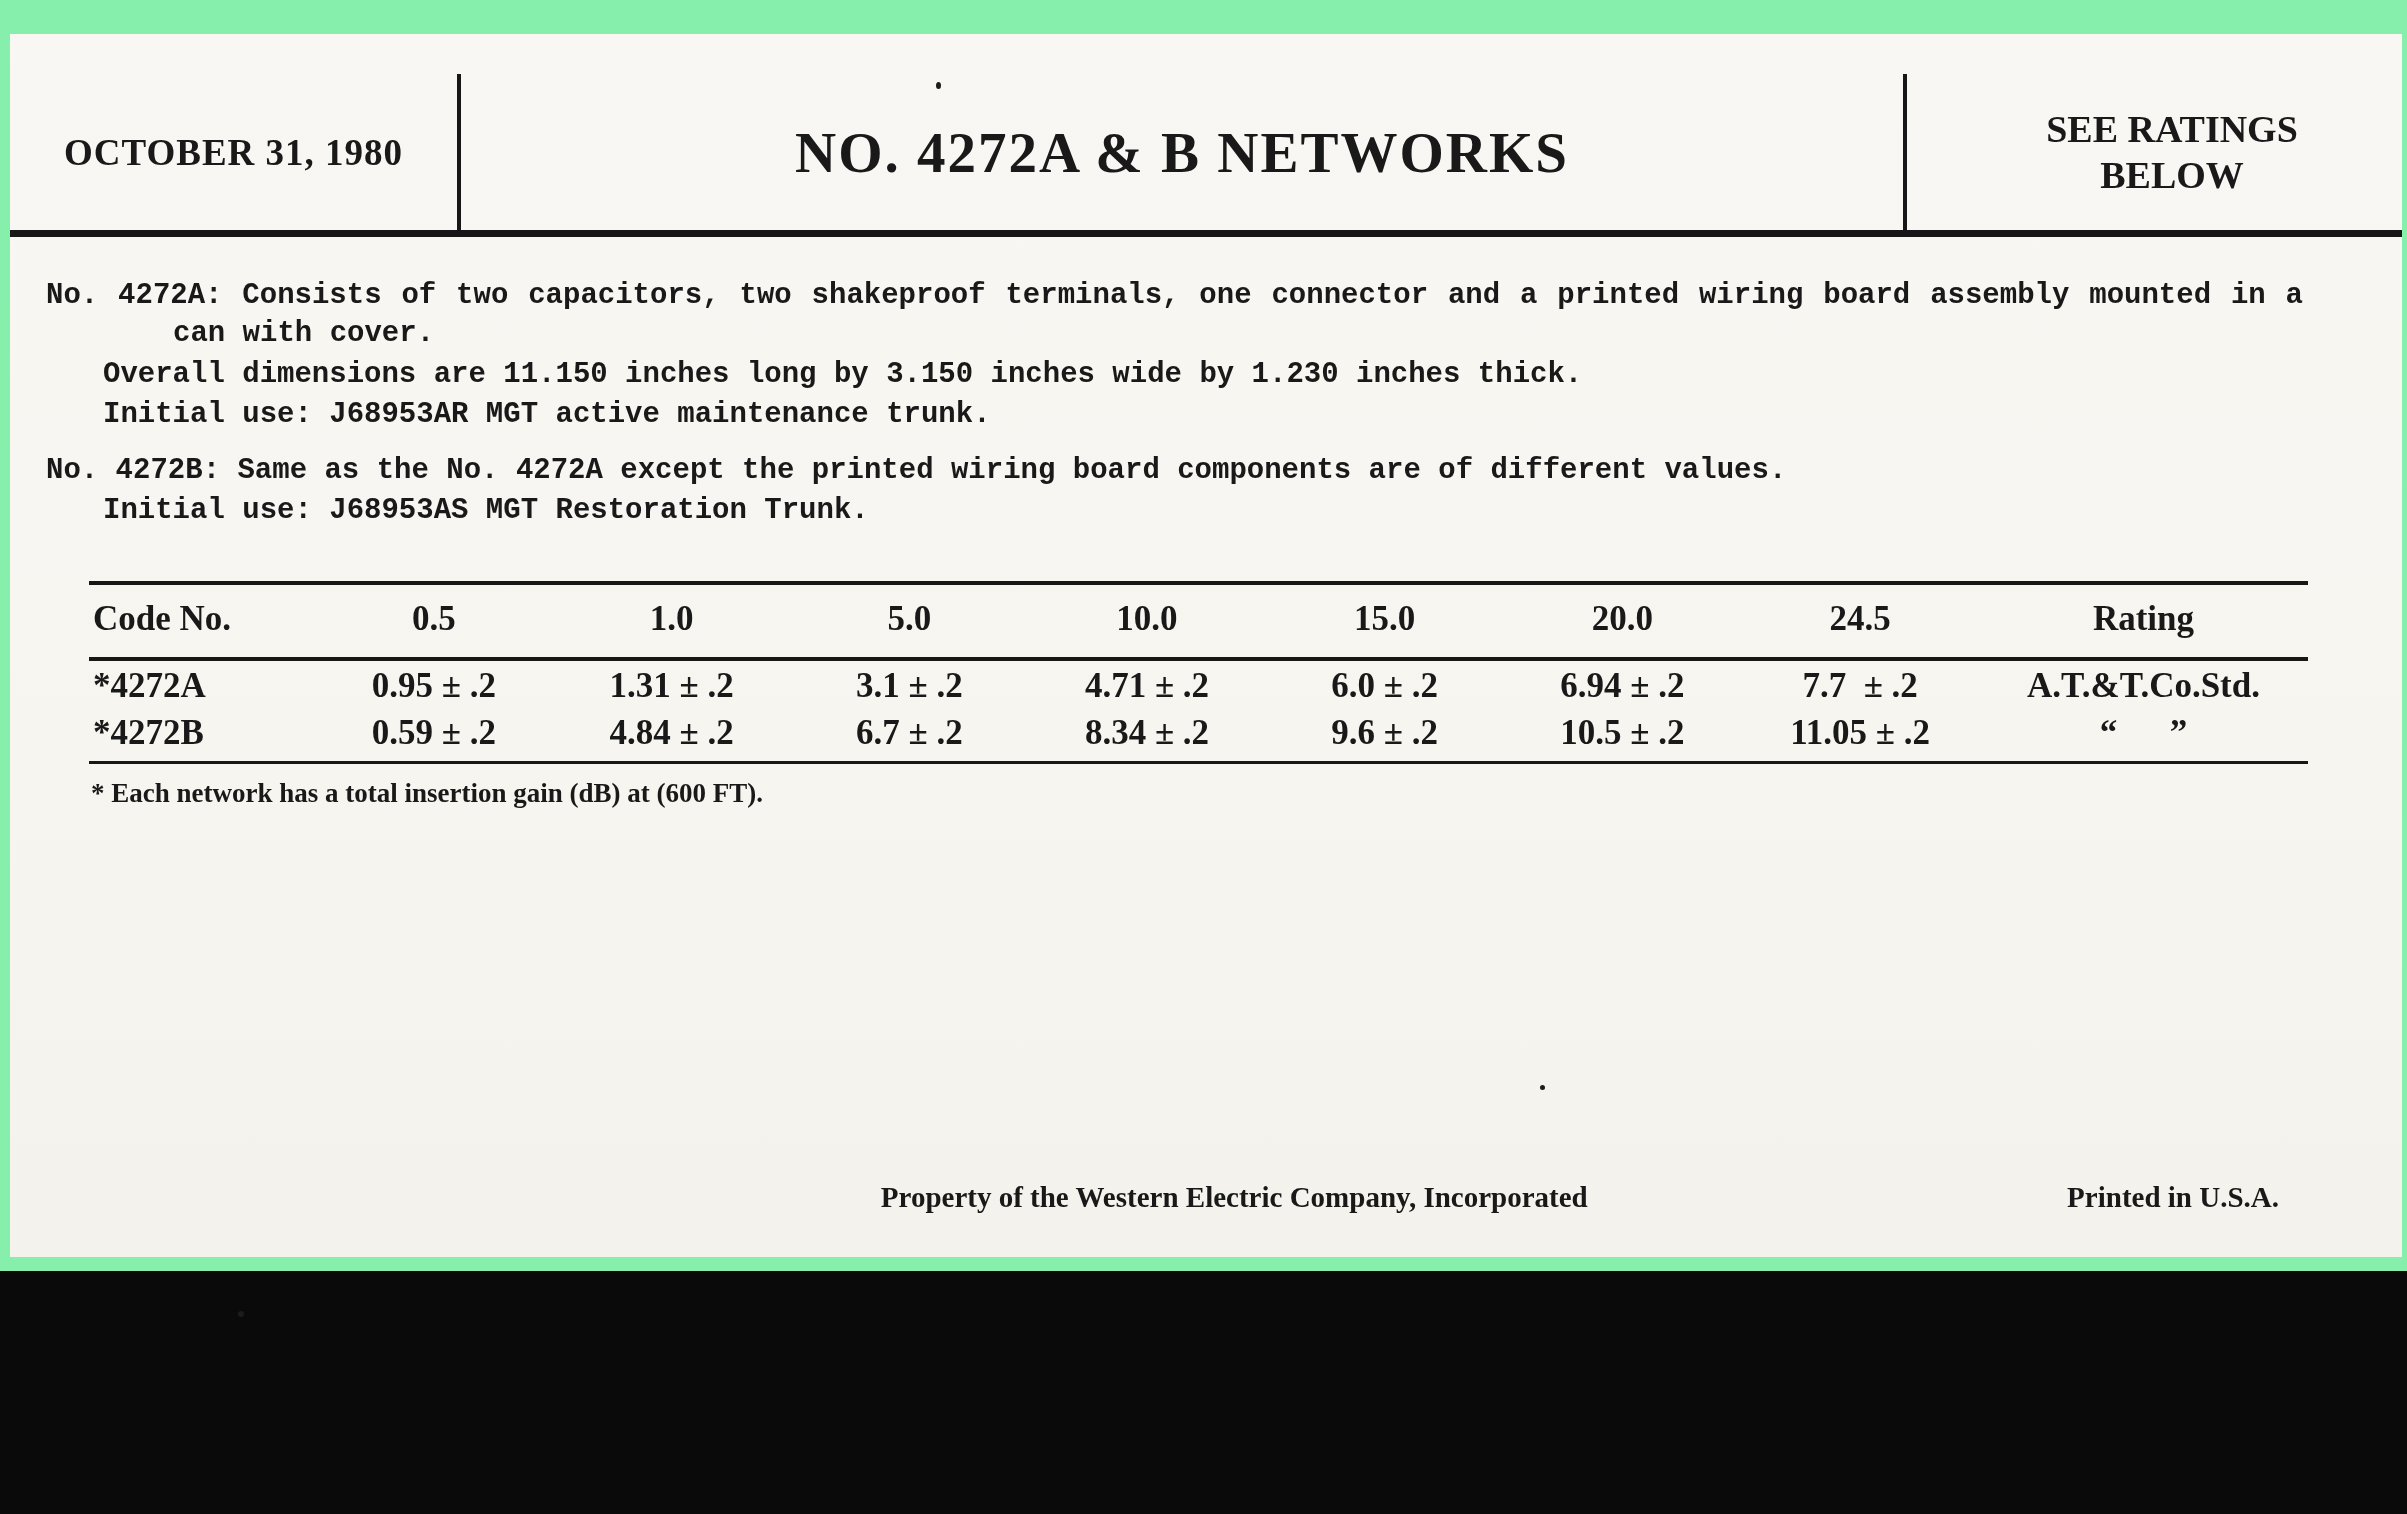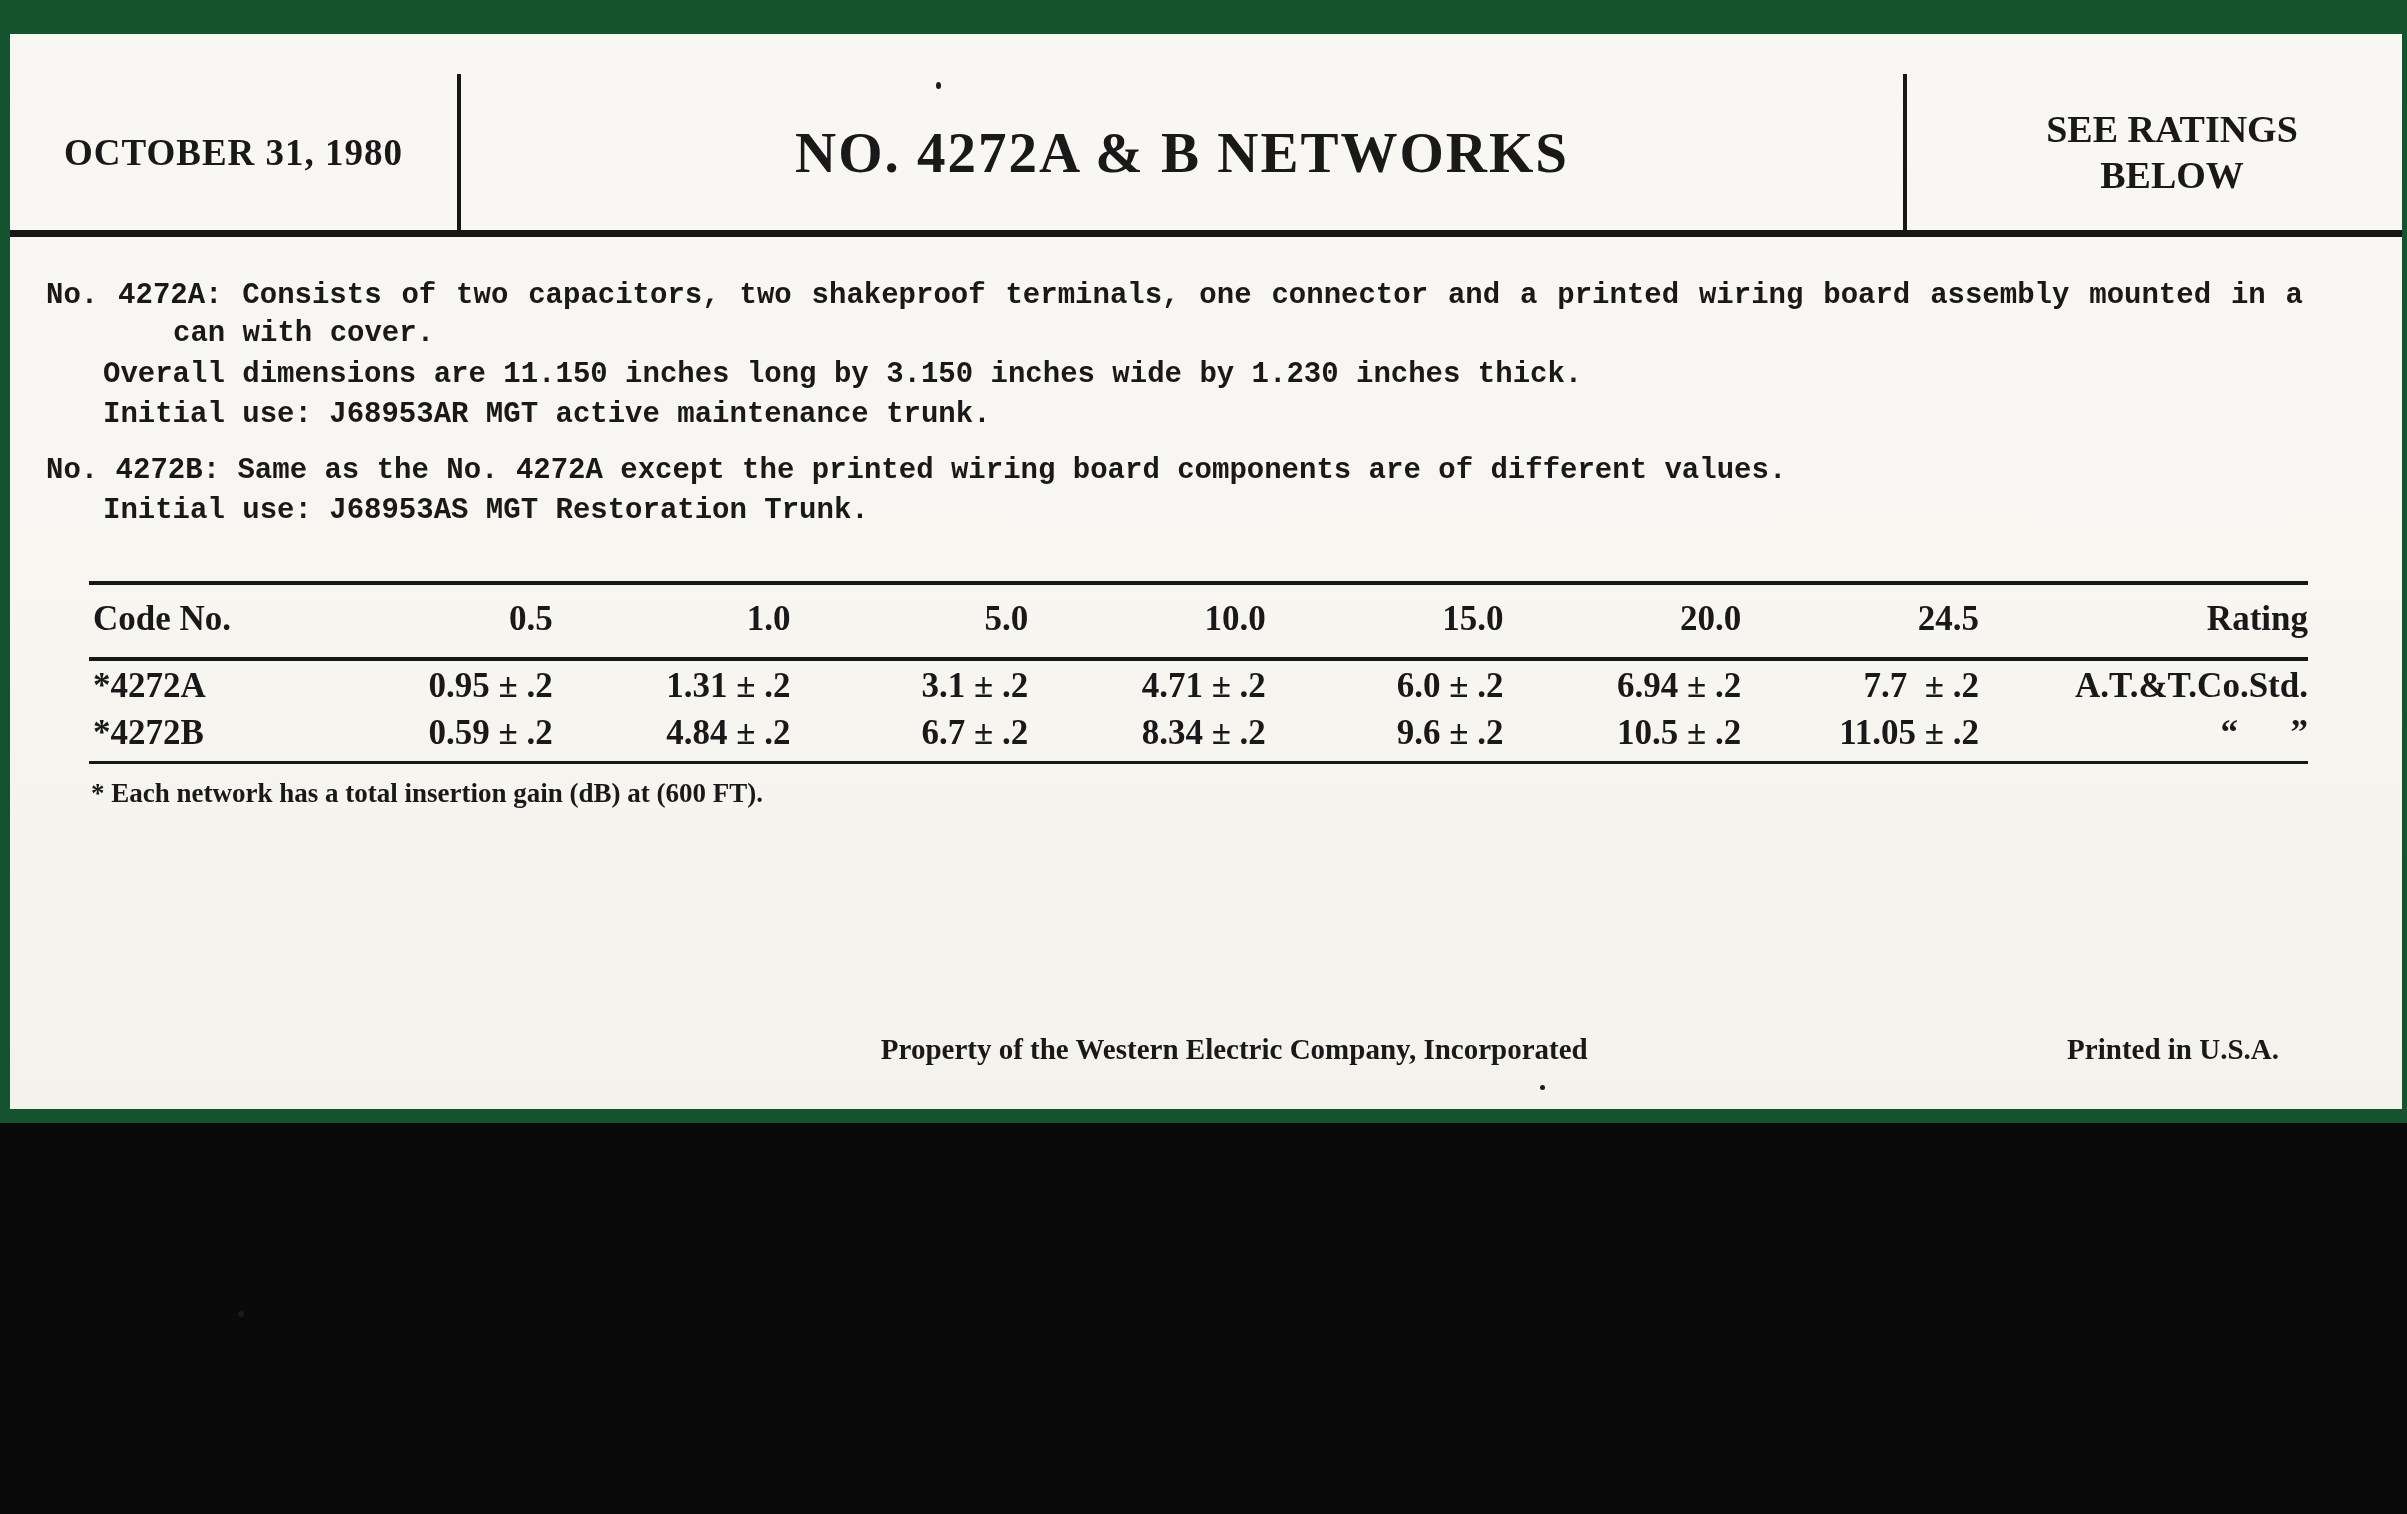--- a/index.html
+++ b/index.html
@@ -4,22 +4,22 @@
 <style>
   html, body { margin:0; padding:0; }
   body {
     width:2408px; height:1515px;
     background:#0a0a0a;
     font-family:"Liberation Serif","DejaVu Serif",serif;
     overflow:hidden;
   }
   .scan {
     position:relative;
-    width:2408px; height:1123px;
-    background:#14532d;
+    width:2408px; height:1271px;
+    background:#86efac;
   }
   .page {
     position:absolute;
     top:34px; left:10px; right:6px; bottom:14px;
     background:linear-gradient(180deg,#f8f7f3 0%,#f6f5f0 60%,#f3f2ec 100%);
     color:#191919;
   }
 
   
   .header-band {
@@ -72,21 +72,21 @@
     padding-bottom:6px;
     border-bottom:3px dashed #2a2a2a;
   }
   .grid {
     display:grid;
     grid-template-columns:226px repeat(7,1fr) 329px;
     align-items:baseline;
   }
   .rule { grid-column:1 / -1; border-top:4px solid #171717; height:0; margin-top:8px; }
   .rule.thin { border-top-width:3px; margin-top:6px; }
-  .th, .td { font-size:35px; text-align:right; }
+  .th, .td { font-size:35px; text-align:center; }
   .th { padding:14px 0 10px; }
   .td { padding:5px 0 2px; }
   .lft { text-align:left; padding-left:4px; }
   .pre { white-space:pre; }
   .footnote {
     margin:14px 0 0 2px;
     font-size:27px;
   }
 
   

